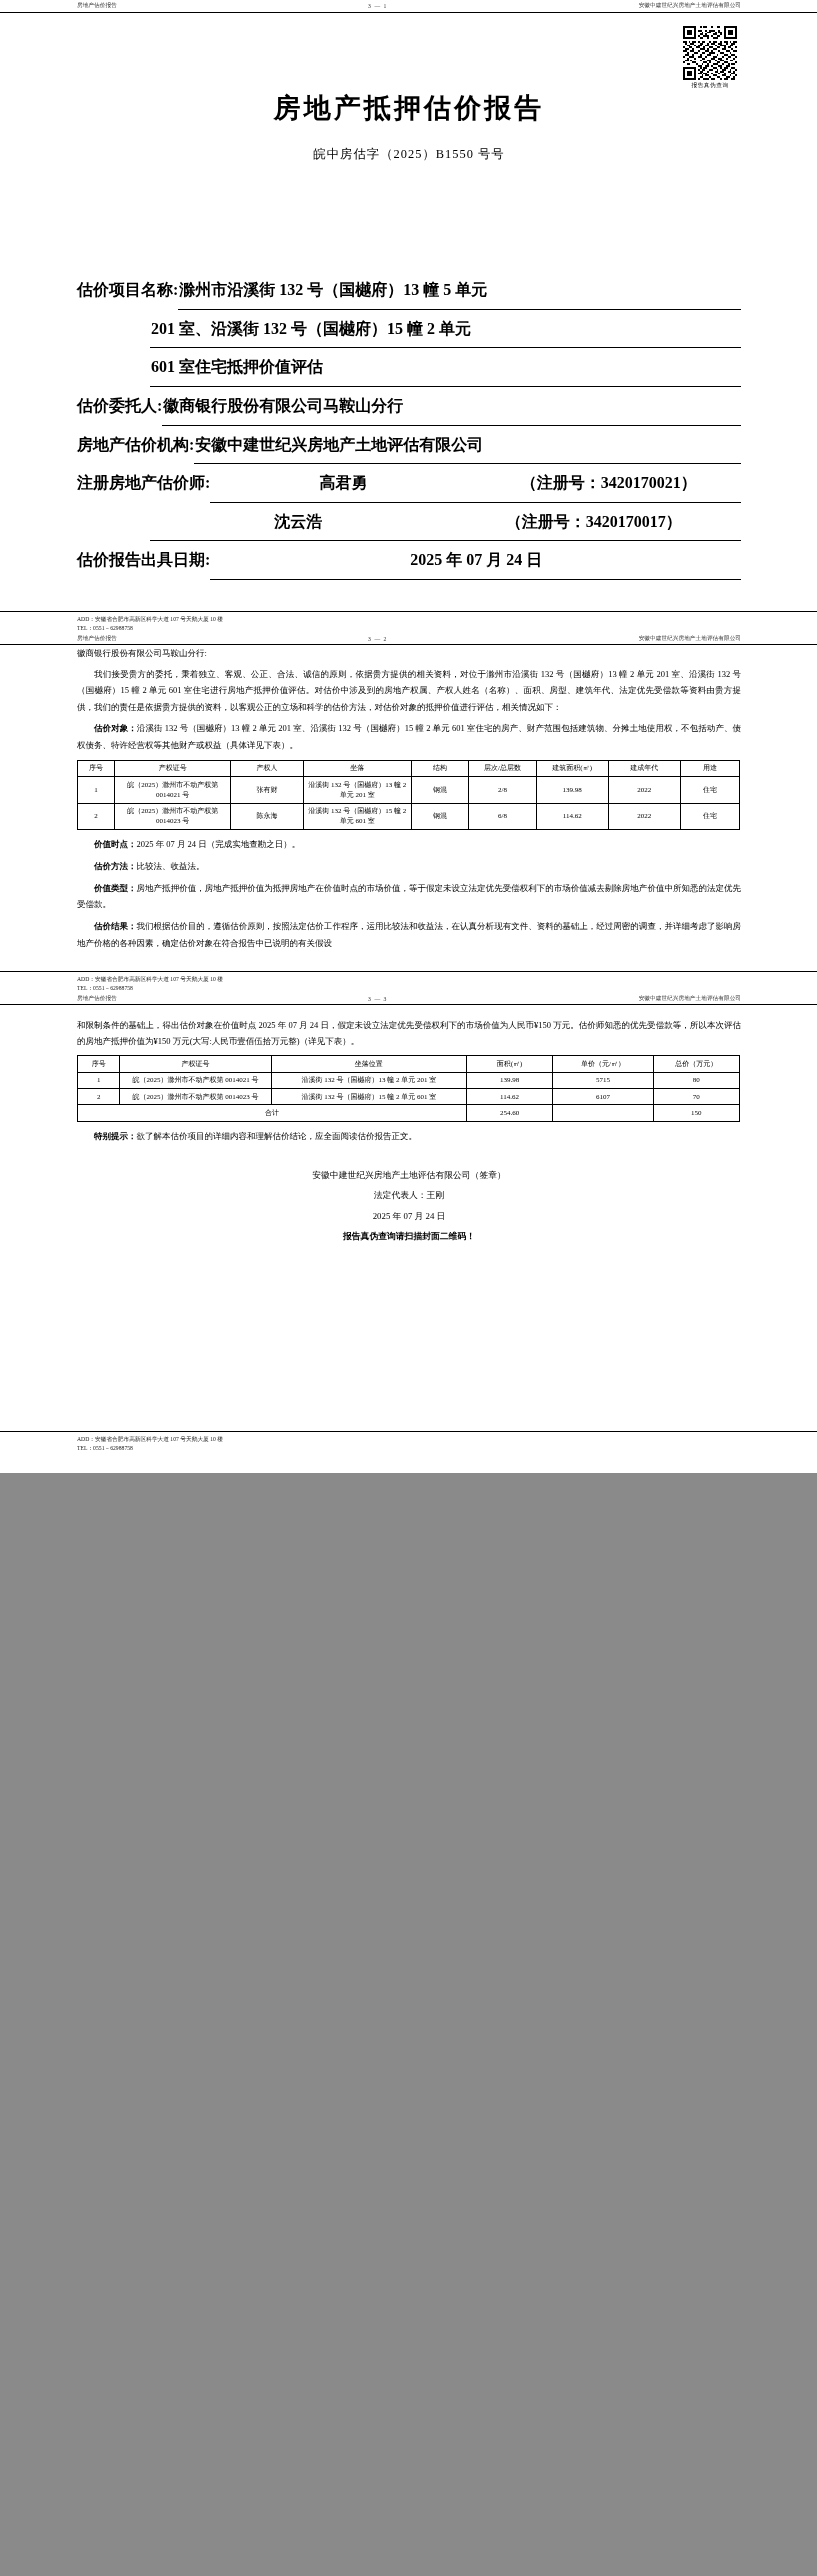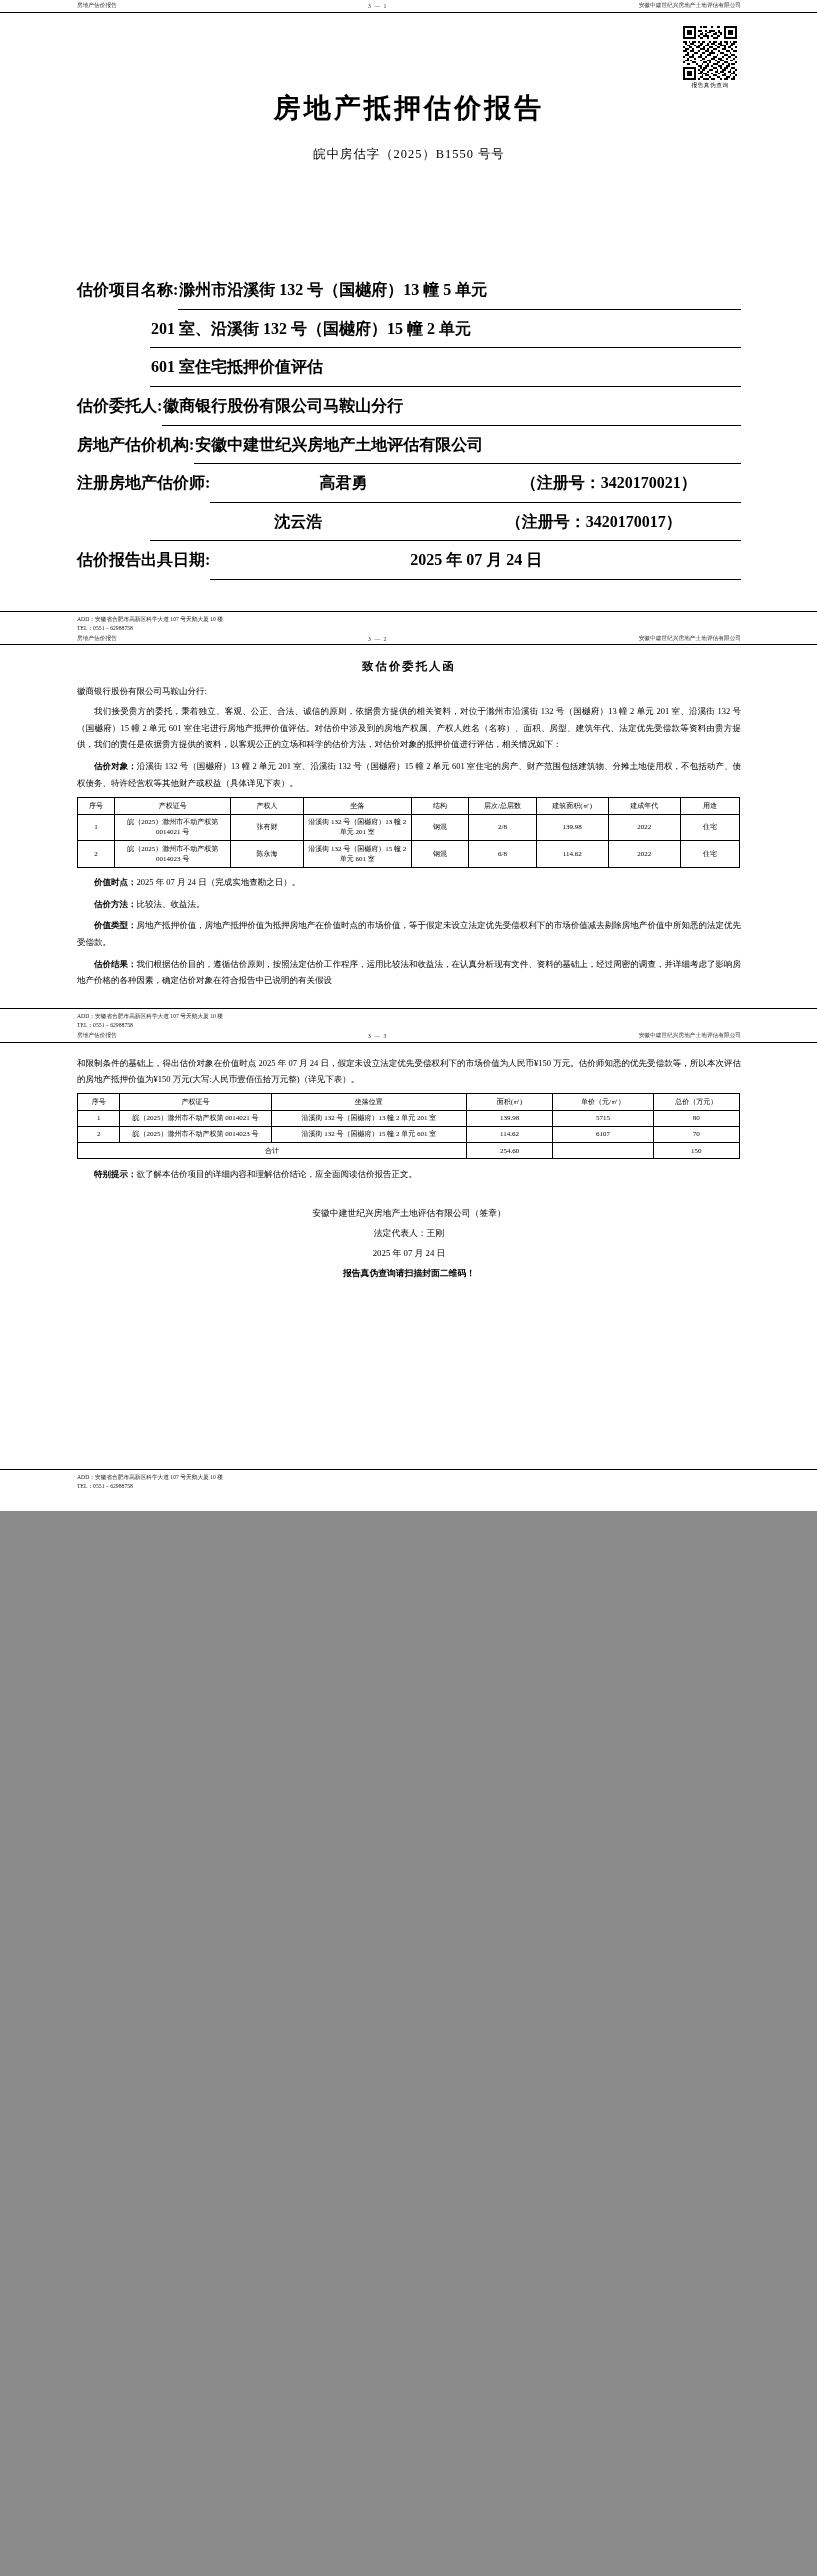--- a/index.html
+++ b/index.html
@@ -289,21 +289,20 @@
     </div>
   </div>
 
   <div class="sheet">
     <div class="runhead">
       <span>房地产估价报告</span>
       <span class="mid">3 — 2</span>
       <span>安徽中建世纪兴房地产土地评估有限公司</span>
     </div>
 
-    <div class="letter-title">致估价委托人函</div>
 
     <div class="addr-line">徽商银行股份有限公司马鞍山分行:</div>
 
     <div class="p">我们接受贵方的委托，秉着独立、客观、公正、合法、诚信的原则，依据贵方提供的相关资料，对位于滁州市沿溪街 132 号（国樾府）13 幢 2 单元 201 室、沿溪街 132 号（国樾府）15 幢 2 单元 601 室住宅进行房地产抵押价值评估。对估价中涉及到的房地产权属、产权人姓名（名称）、面积、房型、建筑年代、法定优先受偿款等资料由贵方提供，我们的责任是依据贵方提供的资料，以客观公正的立场和科学的估价方法，对估价对象的抵押价值进行评估，相关情况如下：</div>
 
 
     <div class="p">
       <b>估价对象：</b><span>沿溪街 132 号（国樾府）13 幢 2 单元 201 室、沿溪街 132 号（国樾府）15 幢 2 单元 601 室住宅的房产、财产范围包括建筑物、分摊土地使用权，不包括动产、债权债务、特许经营权等其他财产或权益（具体详见下表）。</span>
     </div>
 

